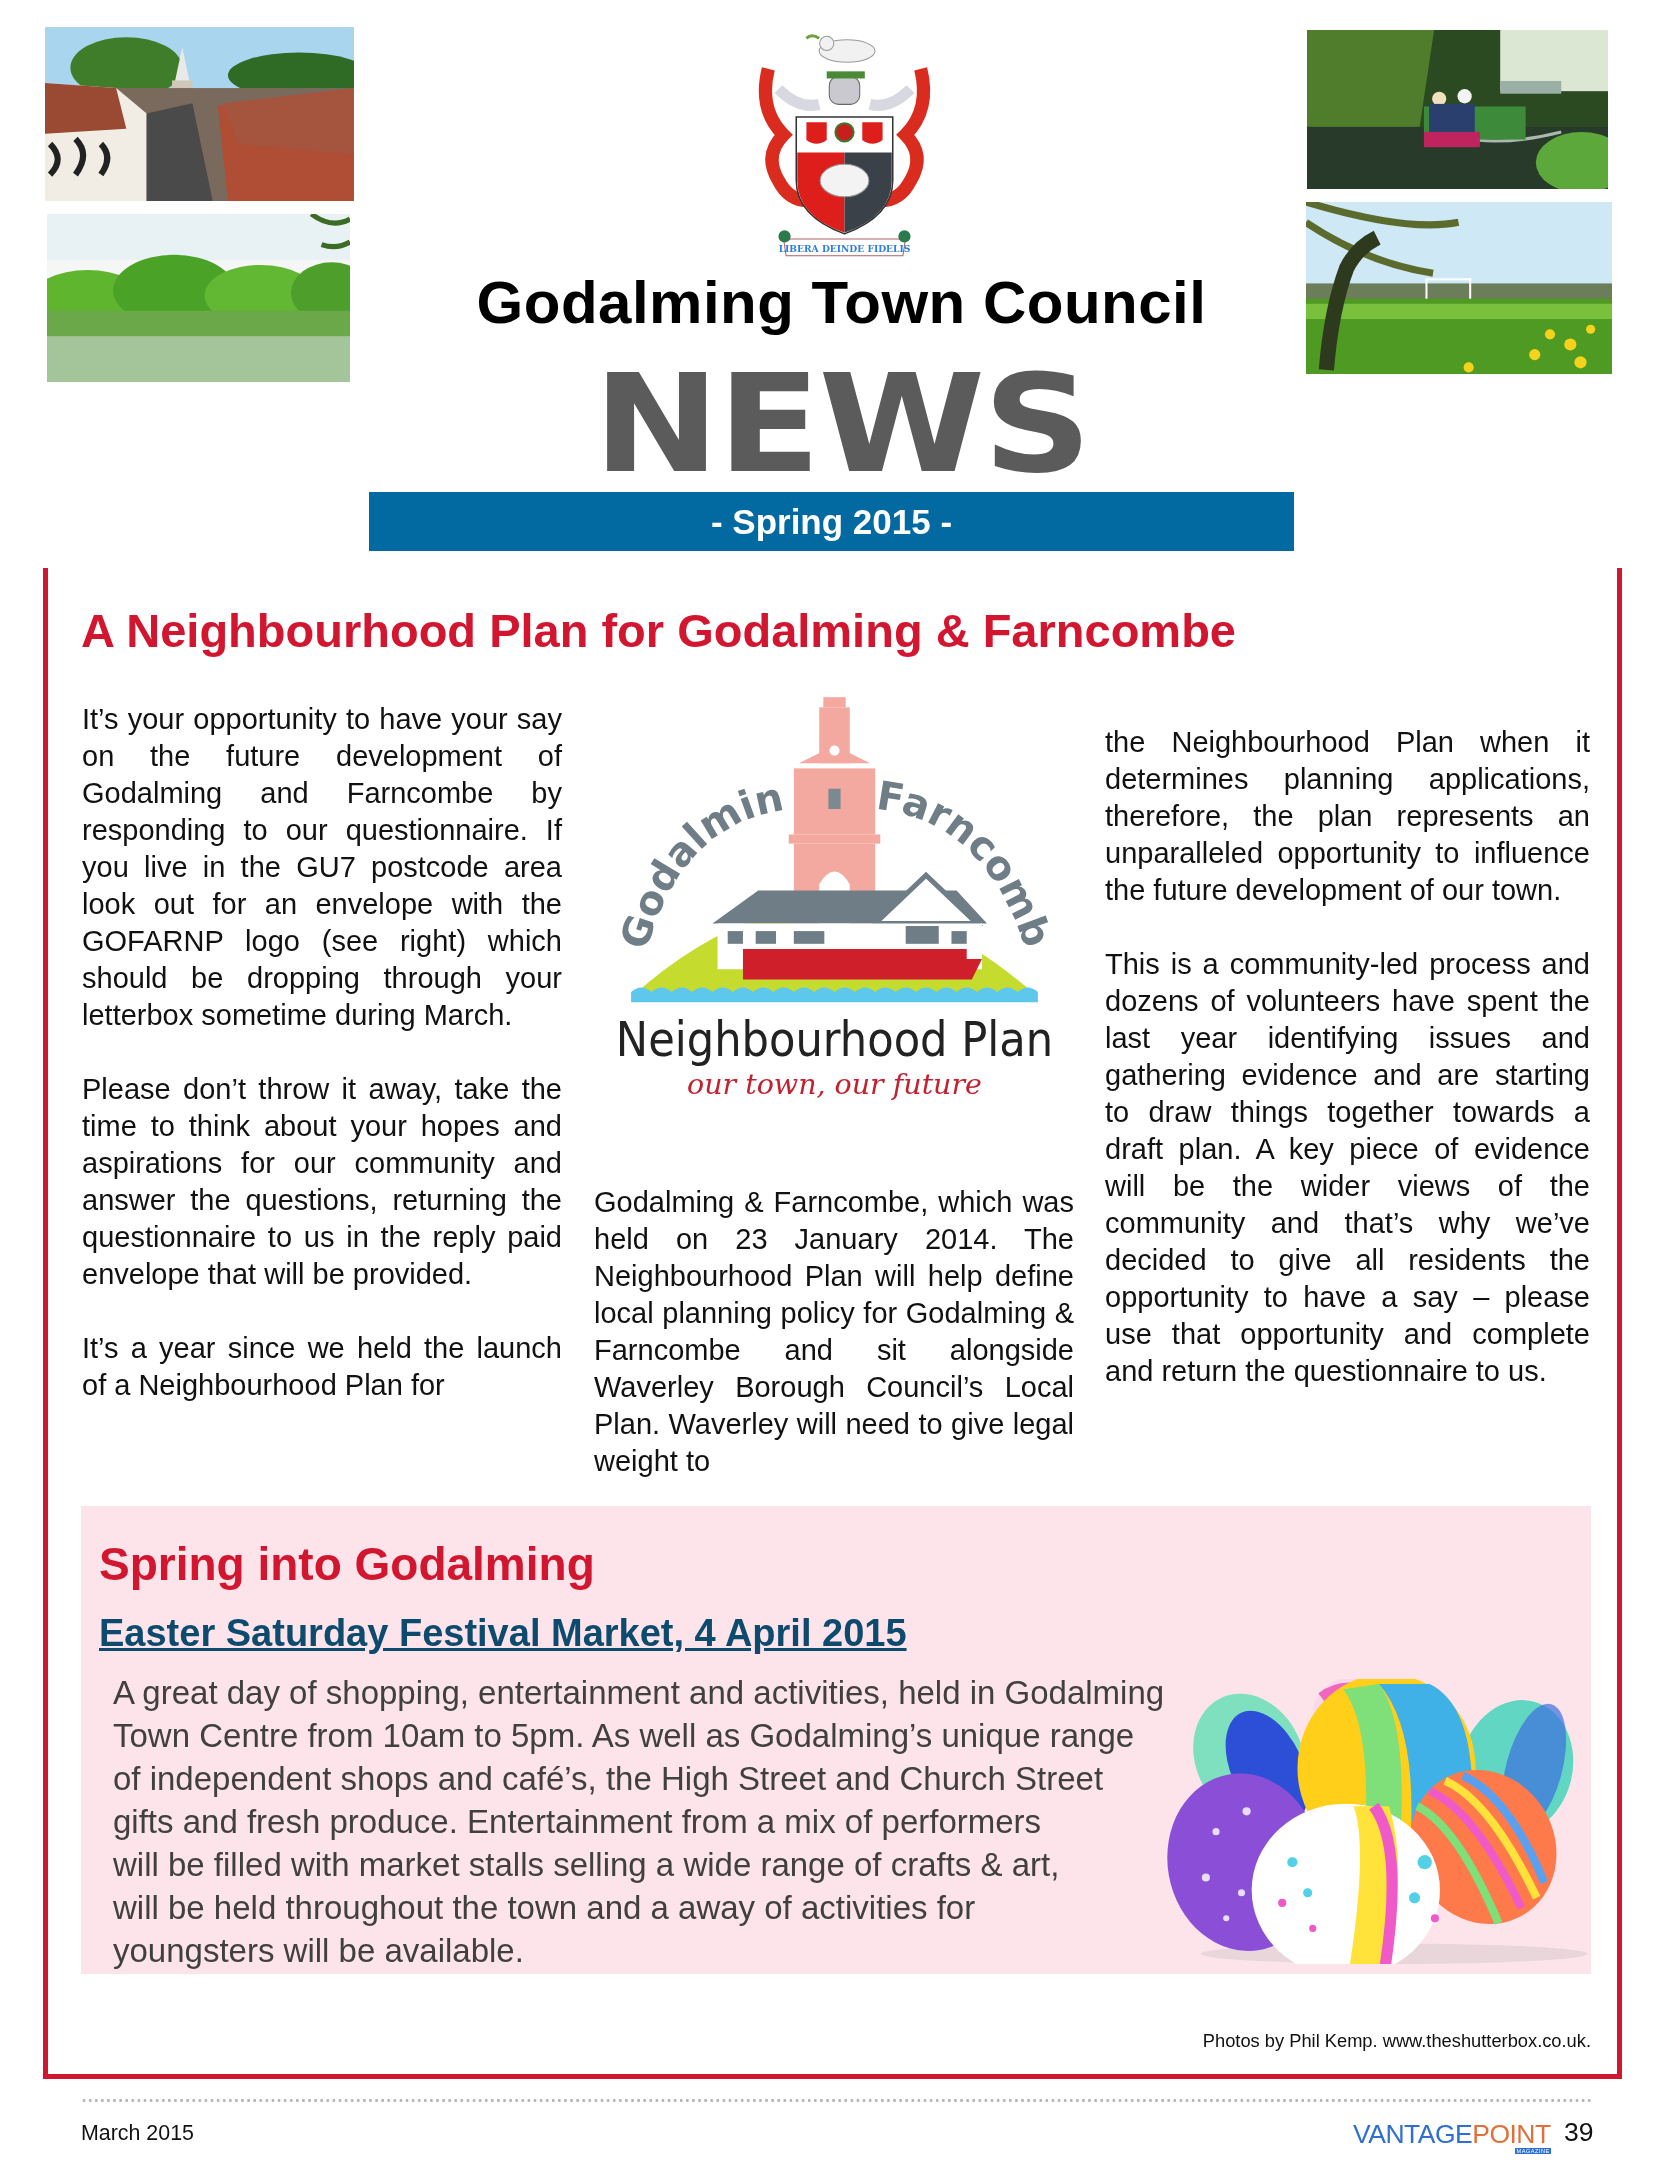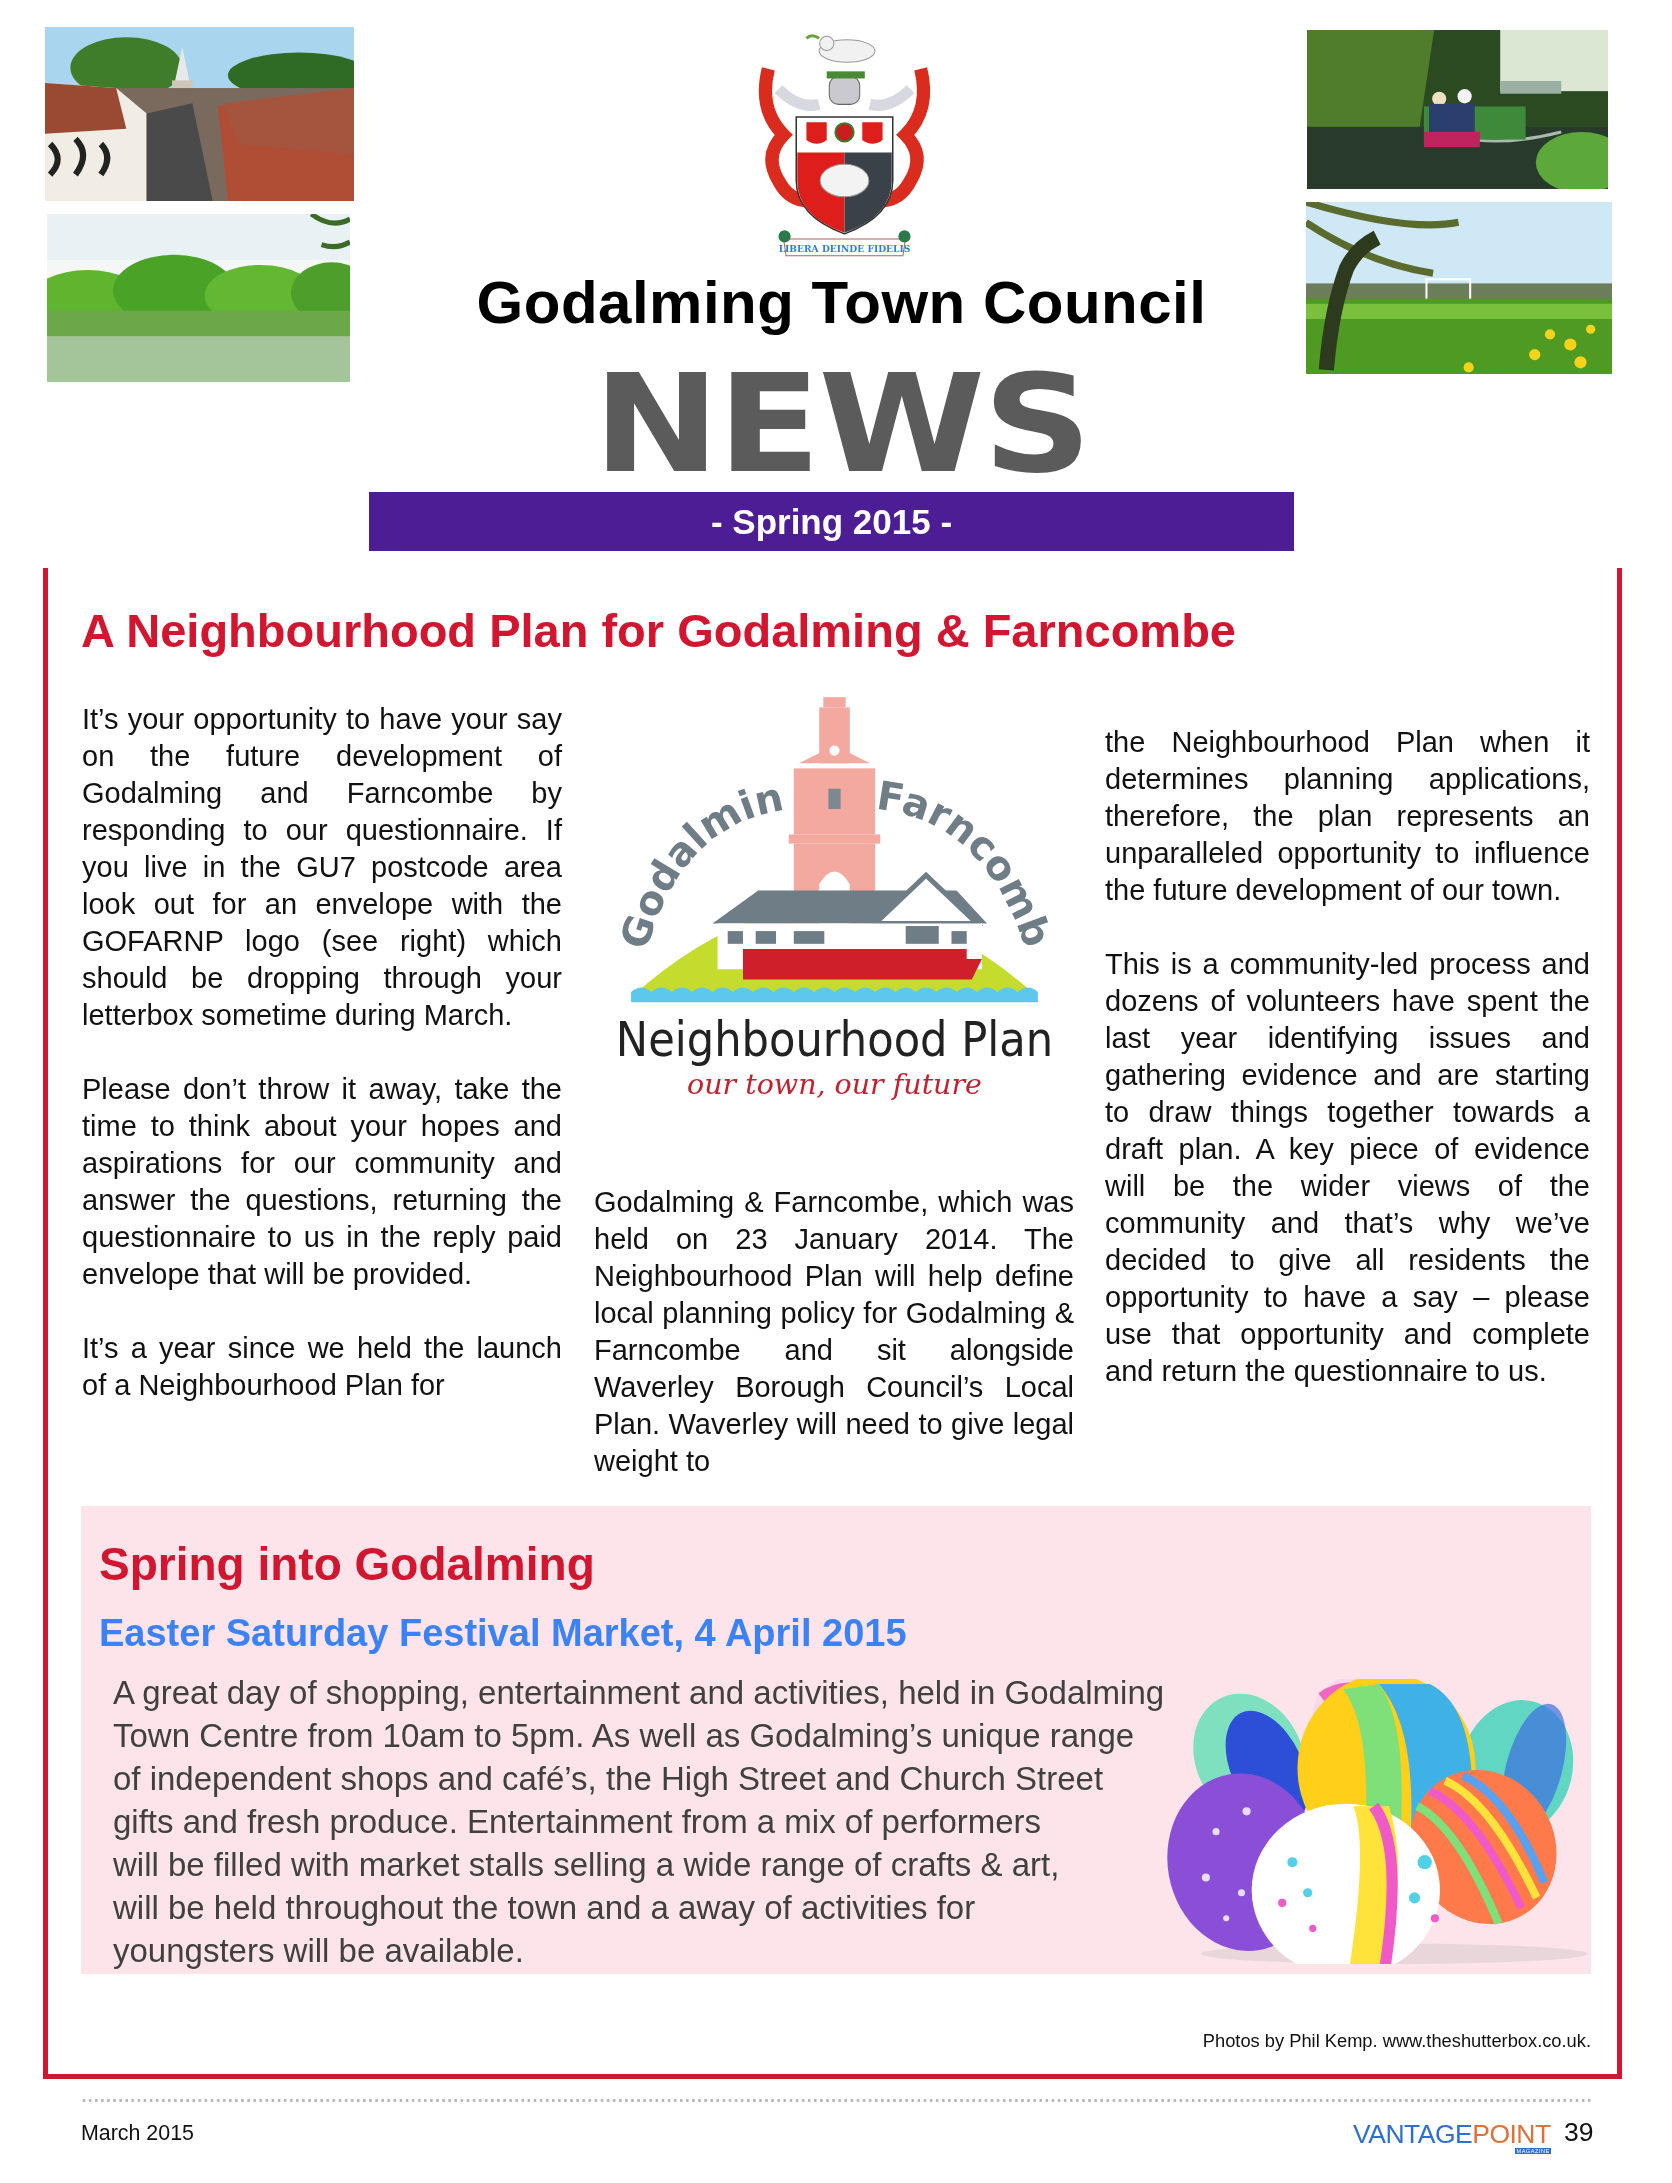--- a/index.html
+++ b/index.html
@@ -11,42 +11,42 @@
   .photo { position: absolute; overflow: hidden; }
   .photo svg { width: 100%; height: 100%; display: block; }
 
   
   .crest { left: 748px; top: 28px; width: 193px; height: 234px; }
   .council-title { left: 376px; top: 267px; width: 931px; text-align: center;
     font-weight: bold; font-size: 60px; line-height: 71px; color: #000; letter-spacing: 0.5px; }
   .news-title { left: 376px; top: 351px; width: 931px; text-align: center;
     font-family: "DejaVu Sans", sans-serif; font-weight: bold; font-size: 135px; line-height: 148px;
     color: #5b5b5b; letter-spacing: -2px; transform: scaleX(1.12); }
-  .season-bar { left: 369px; top: 492px; width: 925px; height: 59px; background: #4c1d95;
+  .season-bar { left: 369px; top: 492px; width: 925px; height: 59px; background: #0369a1;
     color: #fff; text-align: center; font-weight: bold; font-size: 35px; line-height: 59px; }
 
   
   .frame { left: 43px; top: 568px; width: 1579px; height: 1511px; box-sizing: border-box;
     border-left: 5.1px solid #d3162f; border-right: 5.1px solid #d3162f; border-bottom: 5.1px solid #d3162f; }
 
   .np-heading { left: 81px; top: 600px; font-weight: bold; font-size: 47px; line-height: 61px; color: #d3162f; }
 
   .col { position: absolute; font-size: 29px; line-height: 37px; text-align: justify; color: #111; }
   .col p { margin: 0 0 37px 0; }
   .col p:last-child { margin-bottom: 0; }
   .col1 { left: 82px; top: 701px; width: 480px; }
   .col2 { left: 594px; top: 1184px; width: 480px; }
   .col3 { left: 1105px; top: 724px; width: 485px; }
 
   .np-logo { left: 580px; top: 687px; width: 509px; height: 417px; }
 
   
   .spring-box { left: 81px; top: 1506px; width: 1510px; height: 468px; background: #fce4ea; }
   .spring-heading { left: 99px; top: 1536px; font-weight: bold; font-size: 46px; line-height: 56px; color: #d3162f; }
-  .spring-sub { left: 99px; top: 1610px; font-weight: bold; font-size: 38px; line-height: 46px; color: #3b82f6; }
+  .spring-sub { left: 99px; top: 1610px; font-weight: bold; font-size: 38px; line-height: 46px; color: #0c4a6e; text-decoration: underline; }
   .spring-body { left: 113px; top: 1671px; width: 1211px; font-size: 33px; line-height: 43px; color: #404040; }
   .spring-body span.line { display: block; white-space: nowrap; }
   .eggs { left: 1160px; top: 1679px; width: 448px; height: 285px; }
 
   .credit { right: 81px; top: 2030px; font-size: 18.3px; line-height: 22.4px; color: #111; }
 
   
   .dots { left: 81px; top: 2099px; width: 1510px; height: 3.1px;
     background-image: radial-gradient(circle, #b3b3b3 1.3px, transparent 1.5px);
     background-size: 6.1px 3.1px; }

